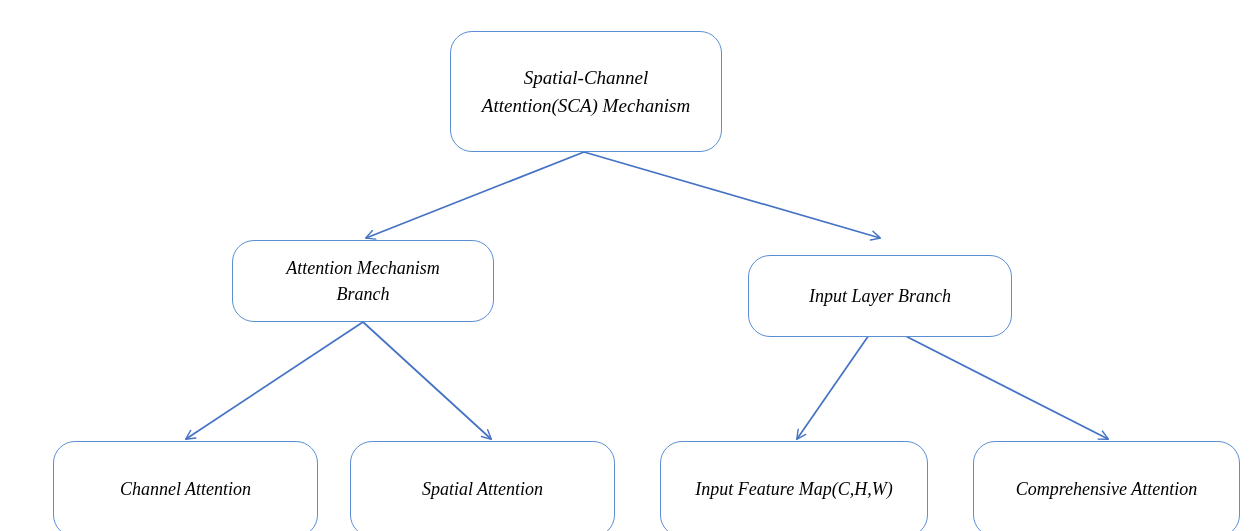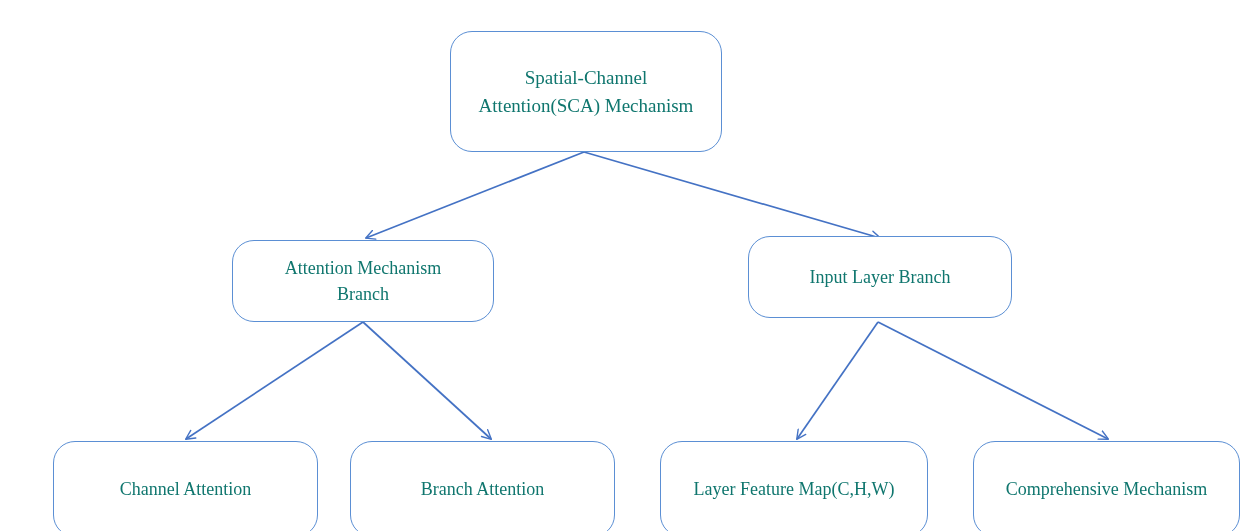--- a/index.html
+++ b/index.html
@@ -27,22 +27,23 @@
   .node {
     position: absolute;
     box-sizing: border-box;
     background: #ffffff;
     border: 1.6px solid #5b8fd4;
     border-radius: 22px;
     display: flex;
     align-items: center;
     justify-content: center;
     text-align: center;
-    color: #0f766e;
+    color: #000000;
     z-index: 2;
+    font-style: italic;
   }
   .node-label {
     display: block;
     line-height: 1.45;
     white-space: pre-line;
     padding: 0 10px;
   }
   .node-root  { font-size: 19px; }
   .node-mid   { font-size: 18px; }
   .node-leaf  { font-size: 18px; }
@@ -72,33 +73,33 @@
   <div class="node node-root" style="left:450px; top:31px; width:272px; height:121px;">
     <span class="node-label">Spatial-Channel
 Attention(SCA) Mechanism</span>
   </div>
 
   <div class="node node-mid" style="left:232px; top:240px; width:262px; height:82px;justify-content:center;">
     <span class="node-label">Attention Mechanism
 Branch</span>
   </div>
 
-  <div class="node node-mid" style="left:748px; top:236px; width:264px; height:82px;">
+  <div class="node node-mid" style="left:748px; top:255px; width:264px; height:82px;">
     <span class="node-label">Input Layer Branch</span>
   </div>
 
   <div class="node node-leaf" style="left:53px; top:441px; width:265px; height:96px;">
     <span class="node-label">Channel Attention</span>
   </div>
 
   <div class="node node-leaf" style="left:350px; top:441px; width:265px; height:96px;">
-    <span class="node-label">Branch Attention</span>
+    <span class="node-label">Spatial Attention</span>
   </div>
 
   <div class="node node-leaf" style="left:660px; top:441px; width:268px; height:96px;">
-    <span class="node-label">Layer Feature Map(C,H,W)</span>
+    <span class="node-label">Input Feature Map(C,H,W)</span>
   </div>
 
   <div class="node node-leaf" style="left:973px; top:441px; width:267px; height:96px;">
-    <span class="node-label">Comprehensive Mechanism</span>
+    <span class="node-label">Comprehensive Attention</span>
   </div>
 
 </div>
 
 </body></html>

